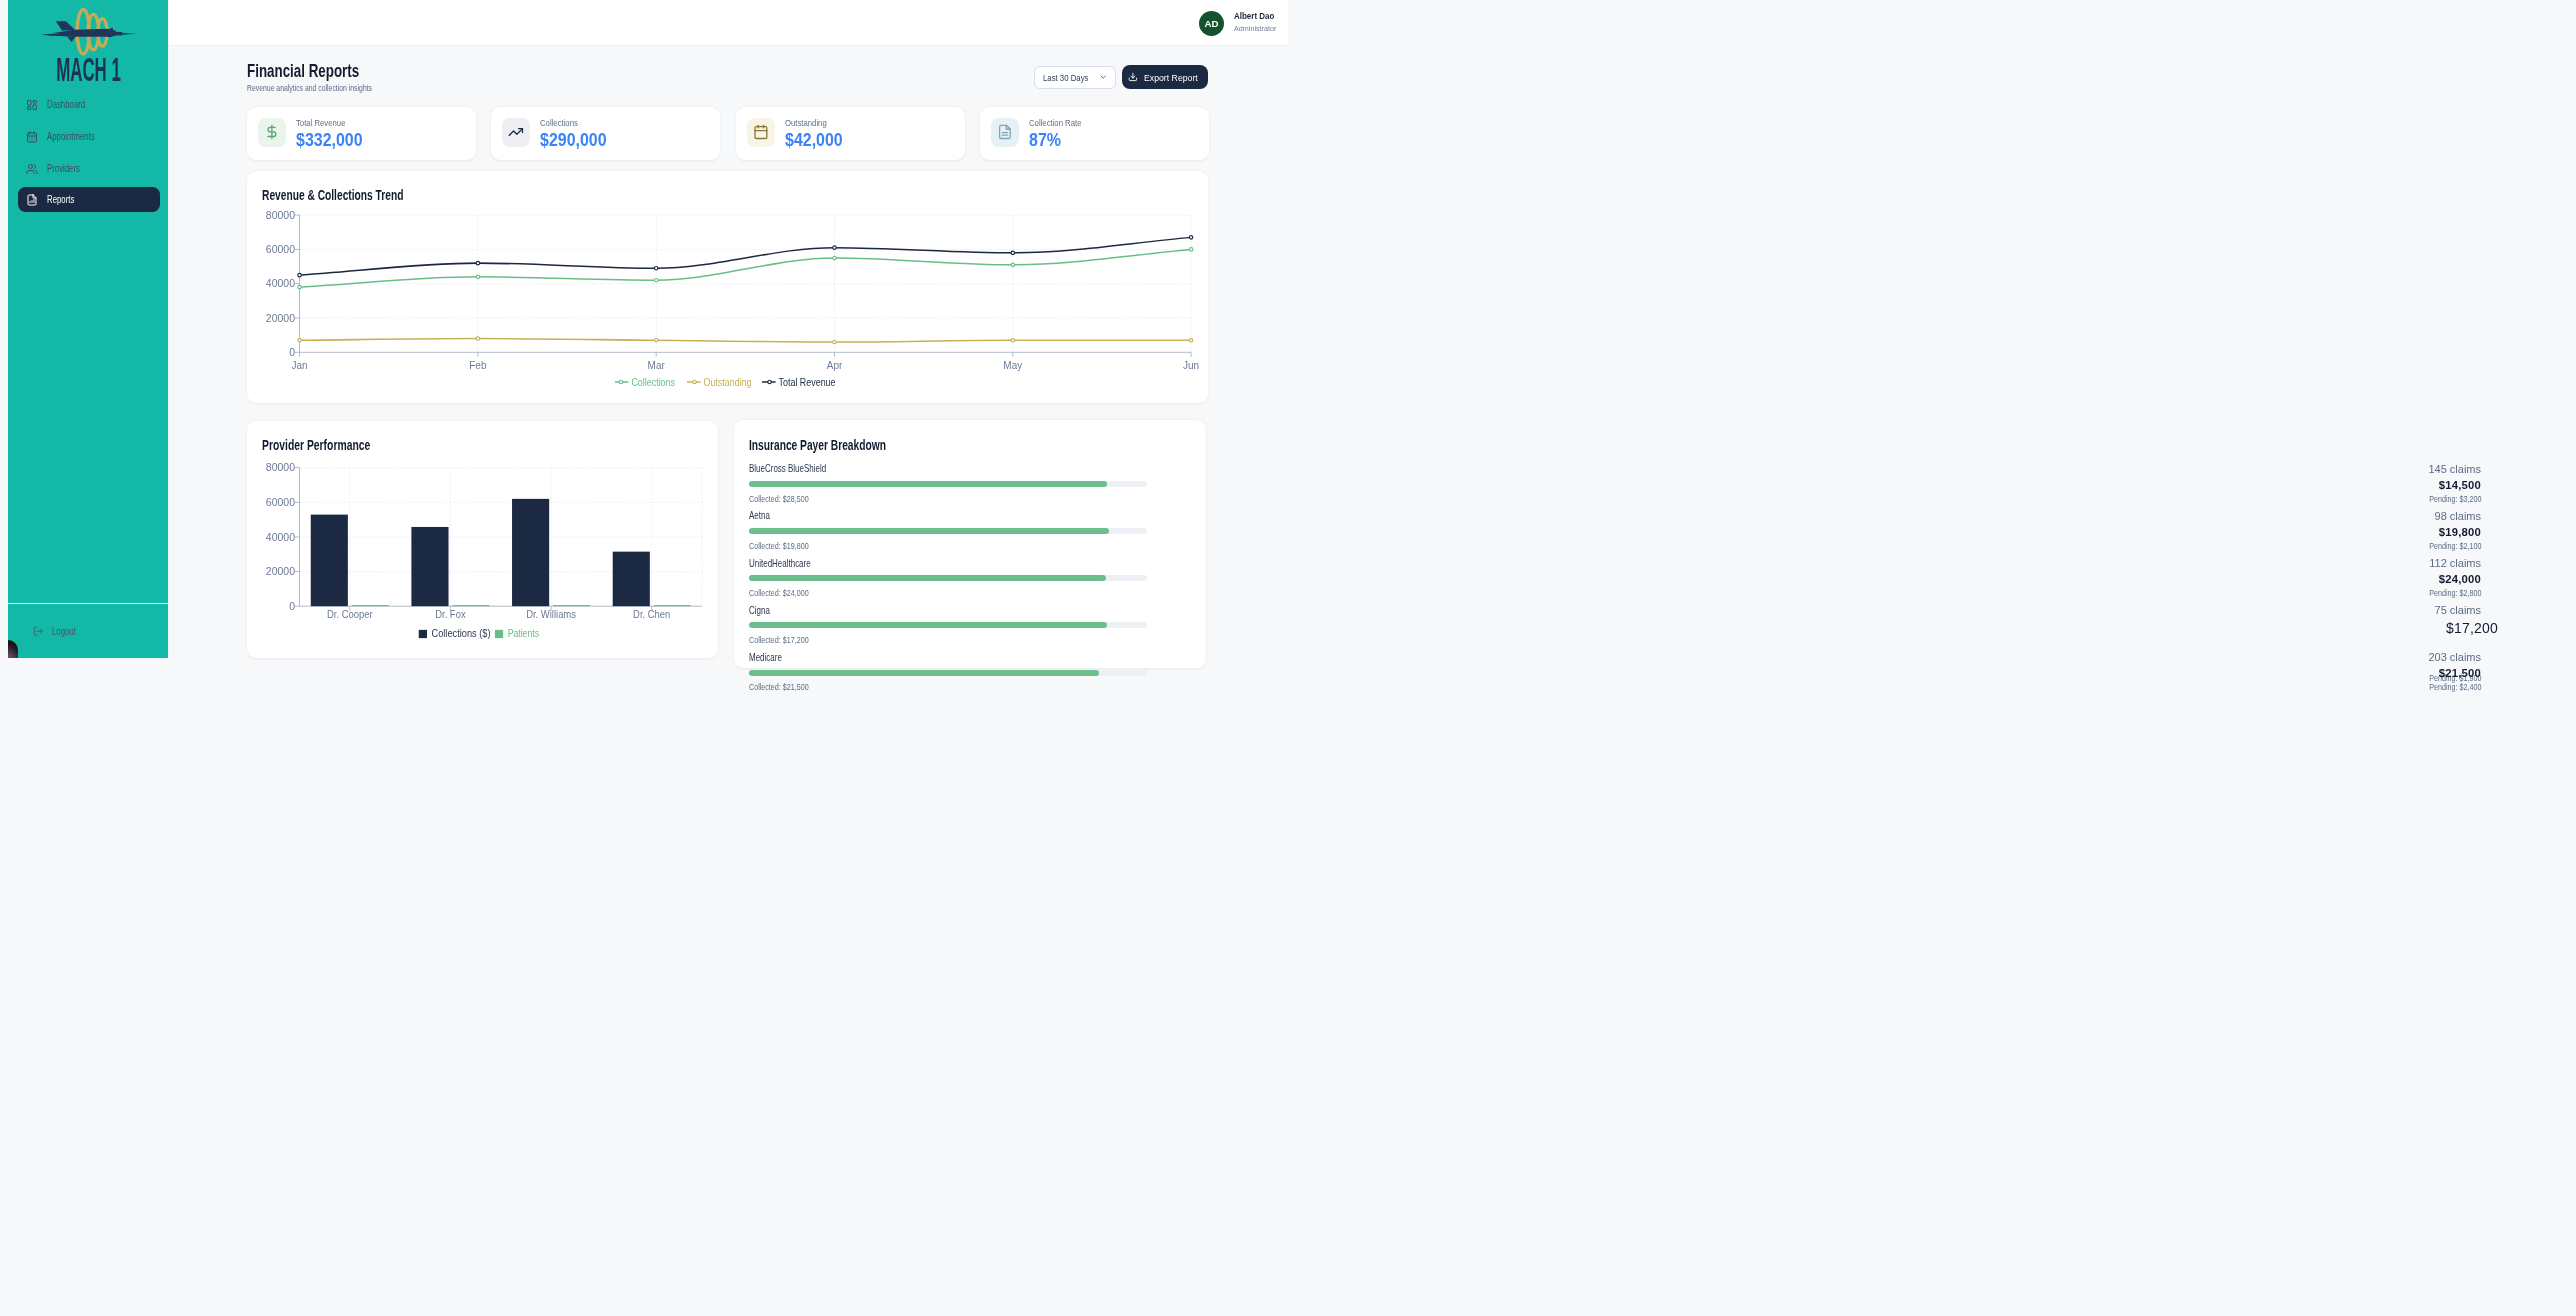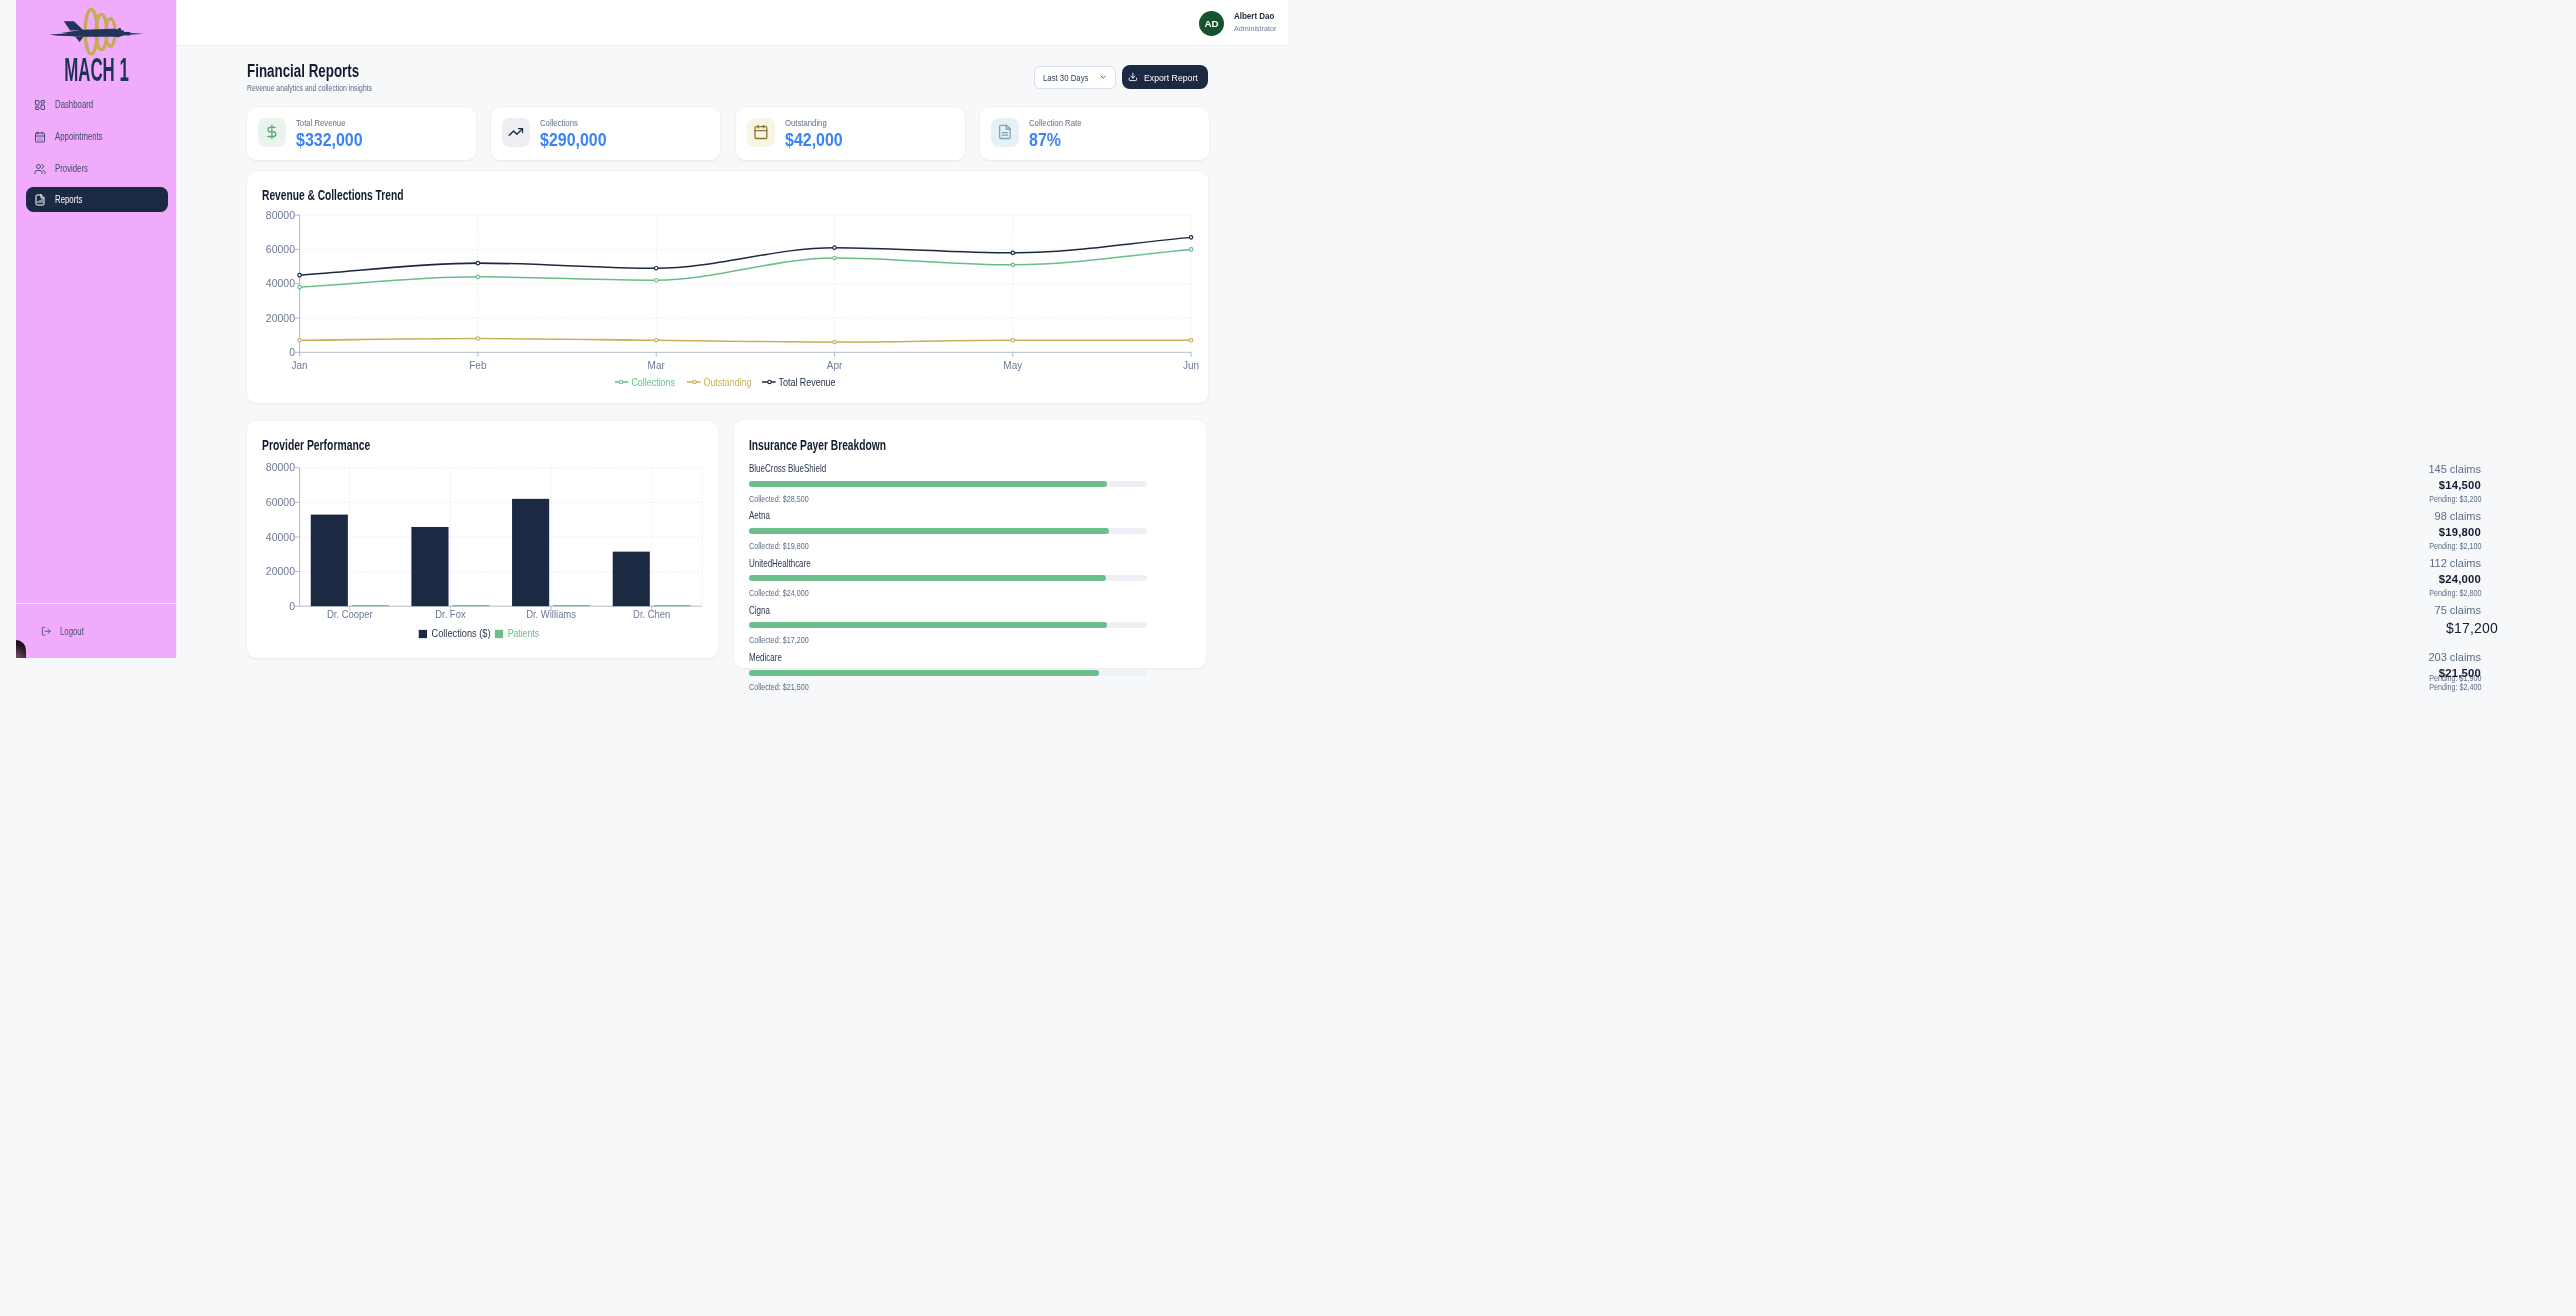--- a/index.html
+++ b/index.html
@@ -1,21 +1,21 @@
 <!DOCTYPE html>
 <html style="font-size:12px"><head>
 <meta charset="utf-8">
 <style>
 *{margin:0;padding:0;box-sizing:border-box}
 html,body{width:1288px;height:658px;overflow:hidden;font-family:"Liberation Sans",sans-serif;background:#f7f8fa}
 .abs{position:absolute}
 .sxl{display:inline-block;white-space:nowrap;transform:scaleX(.78);transform-origin:0 50%}
 .sxr{display:inline-block;white-space:nowrap;transform:scaleX(.78);transform-origin:100% 50%}
 
-#sidebar{position:absolute;left:16px;top:0;width:161px;height:658px;background:#f0abfc;border-right:0.8px solid #eceef3;z-index:5}
+#sidebar{position:absolute;left:8px;top:0;width:161px;height:658px;background:#14b8a6;border-right:0.8px solid #eceef3;z-index:5}
 .nav{position:absolute;left:9.8px;width:142px;height:25px;border-radius:7.5px;display:flex;align-items:center;padding-left:8.3px;color:#3e4b66;font-size:10px}
 .nav svg{width:12px;height:12px;flex:0 0 12px;margin-right:9px}
 .nav.active{background:#1b2942;color:#fff}
 #logout{position:absolute;left:25px;top:621px;width:135px;height:21px;display:flex;align-items:center;color:#45536e;font-size:10px}
 #logout svg{width:10.5px;height:10.5px;margin-right:8.3px}
 #corner{position:absolute;left:0;bottom:0;width:10px;height:18px;border-top-right-radius:10.5px;background:radial-gradient(circle at -3.8px 22.5px,#8a6b7e 0%,#5d4052 38%,#241722 68%,#070507 100%);z-index:9}
 
 #header{position:absolute;left:161px;top:0;width:1127px;height:46px;background:#fff;border-bottom:0.8px solid #eef0f4}
 #avatar{position:absolute;left:1199px;top:10.5px;width:25px;height:25px;border-radius:50%;background:#14532d;color:#fff;font-size:9.8px;font-weight:bold;display:flex;align-items:center;justify-content:center}
 

